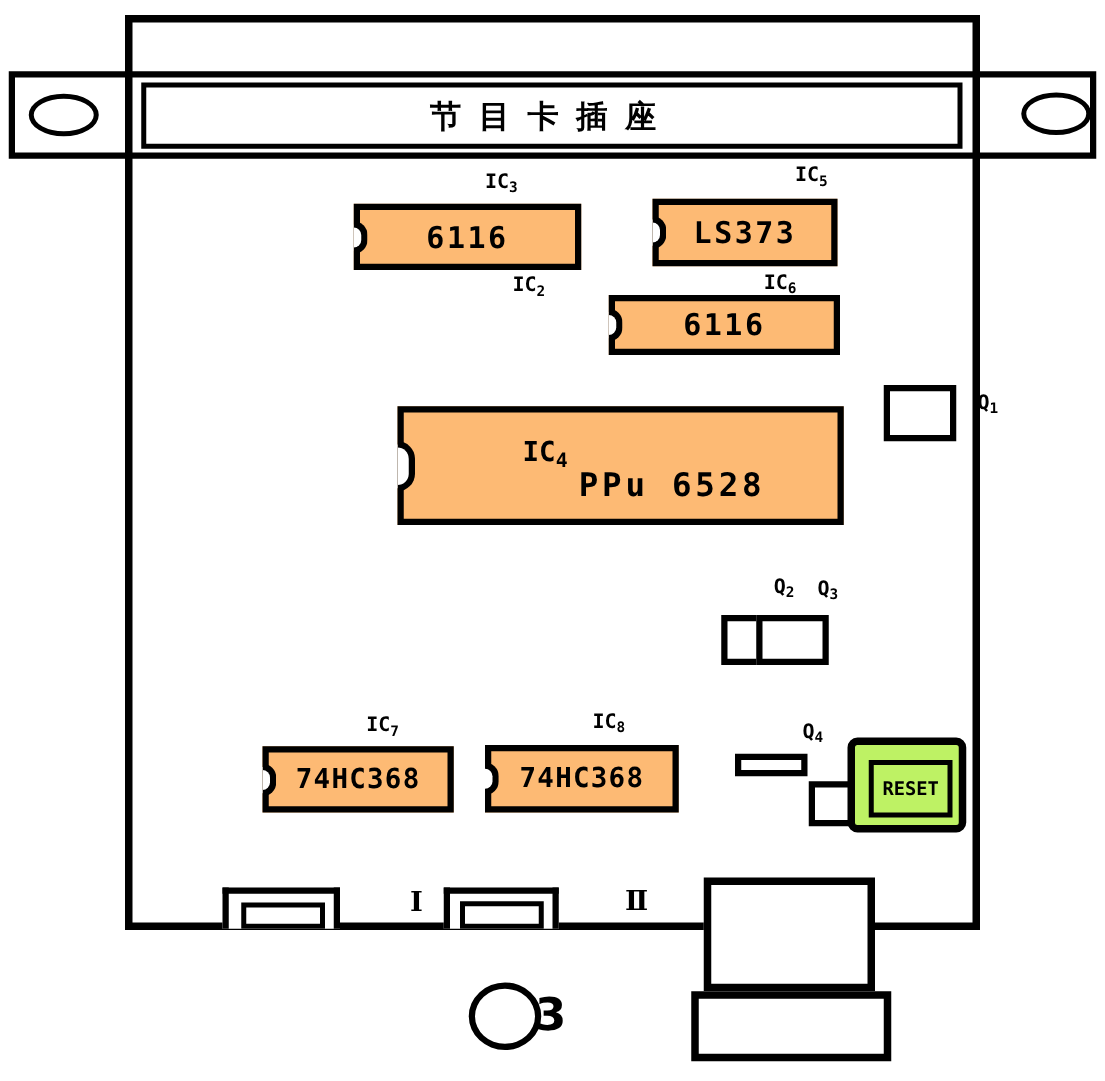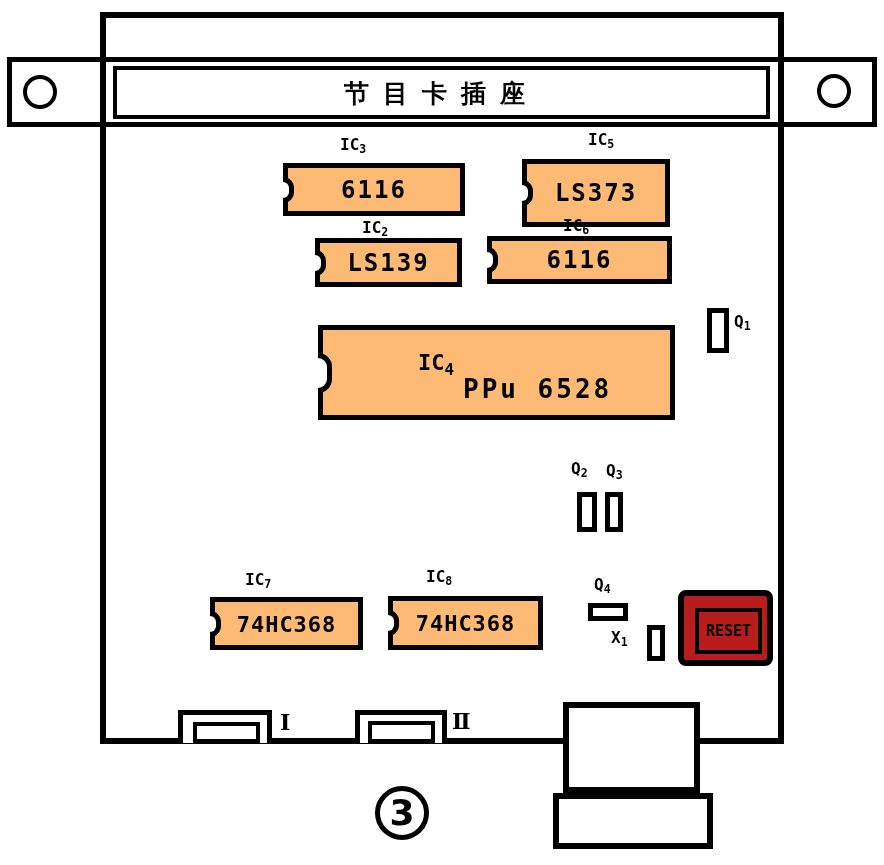--- a/index.html
+++ b/index.html
@@ -5,21 +5,21 @@
   html,body{margin:0;padding:0;background:#fff;}
   *{box-sizing:border-box;}
   .scene{
     position:relative;
     width:884px;height:865px;
     background:#fff;
     font-family:"DejaVu Sans Mono", monospace;
     color:#000;
     overflow:hidden;
   }
-  .abs{position:absolute;}
+  .abs{position:absolute;padding-left:48px;}
   .outline{border:6px solid #000;background:transparent;}
   .box{border:5px solid #000;background:#fff;}
   .thinbox{border:4px solid #000;background:#fff;}
   .hole{border:4px solid #000;border-radius:50%;background:#fff;}
   
   .chip{border:5px solid #000;background:#fdba74;}
   .chip .notch{
     position:absolute;left:-5px;top:50%;transform:translateY(-50%);
     width:11px;height:26px;background:#fff;
     border:5px solid #000;border-left:none;
@@ -35,21 +35,21 @@
     font-weight:700;font-size:16px;white-space:nowrap;
     font-family:"DejaVu Sans Mono", monospace;
   }
   .ref sub{font-size:0.72em;vertical-align:-0.3em;}
   .inner-span{position:absolute;font-weight:700;white-space:nowrap;}
   .slot-label{
     position:absolute;left:0;right:0;top:50%;transform:translateY(-50%);
     text-align:center;font-size:25px;font-weight:700;letter-spacing:14px;
     font-family:"DejaVu Sans", sans-serif;
   }
-  .reset-outer{border:6px solid #000;border-radius:8px;background:#b91c1c;}
+  .reset-outer{border:6px solid #000;border-radius:8px;background:#bef264;}
   .reset-inner{
     position:absolute;left:11px;top:12px;width:67px;height:46px;
     border:4px solid #000;display:flex;align-items:center;justify-content:center;
     font-size:15px;font-weight:700;letter-spacing:0px;white-space:nowrap;
   }
   .conn-outer{border:5px solid #000;border-bottom:none;background:#fff;}
   .conn-inner{border:4px solid #000;background:#fff;}
   .port-label{
     font-family:"DejaVu Serif", serif;
     font-weight:700;font-size:22px;
@@ -80,31 +80,27 @@
     <span>IC</span><sub>3</sub>
   </div>
   <div class="abs chip" style="left:283px;top:163px;width:182px;height:53px;">
     <span class="notch"></span>
     <span class="part">6116</span>
   </div>
 
   <div class="abs ref" style="left:588px;top:130px;">
     <span>IC</span><sub>5</sub>
   </div>
-  <div class="abs chip" style="left:522px;top:159px;width:148px;height:68px;">
+  <div class="abs chip" style="left:522px;top:159px;width:148px;height:54px;">
     <span class="notch"></span>
     <span class="part">LS373</span>
   </div>
 
   <div class="abs ref" style="left:362px;top:218px;">
     <span>IC</span><sub>2</sub>
-  </div>
-  <div class="abs chip" style="left:315px;top:238px;width:147px;height:49px;">
-    <span class="notch"></span>
-    <span class="part">LS139</span>
   </div>
 
   <div class="abs ref" style="left:563px;top:216px;">
     <span>IC</span><sub>6</sub>
   </div>
   <div class="abs chip" style="left:487px;top:236px;width:185px;height:48px;">
     <span class="notch"></span>
     <span class="part">6116</span>
   </div>
 

